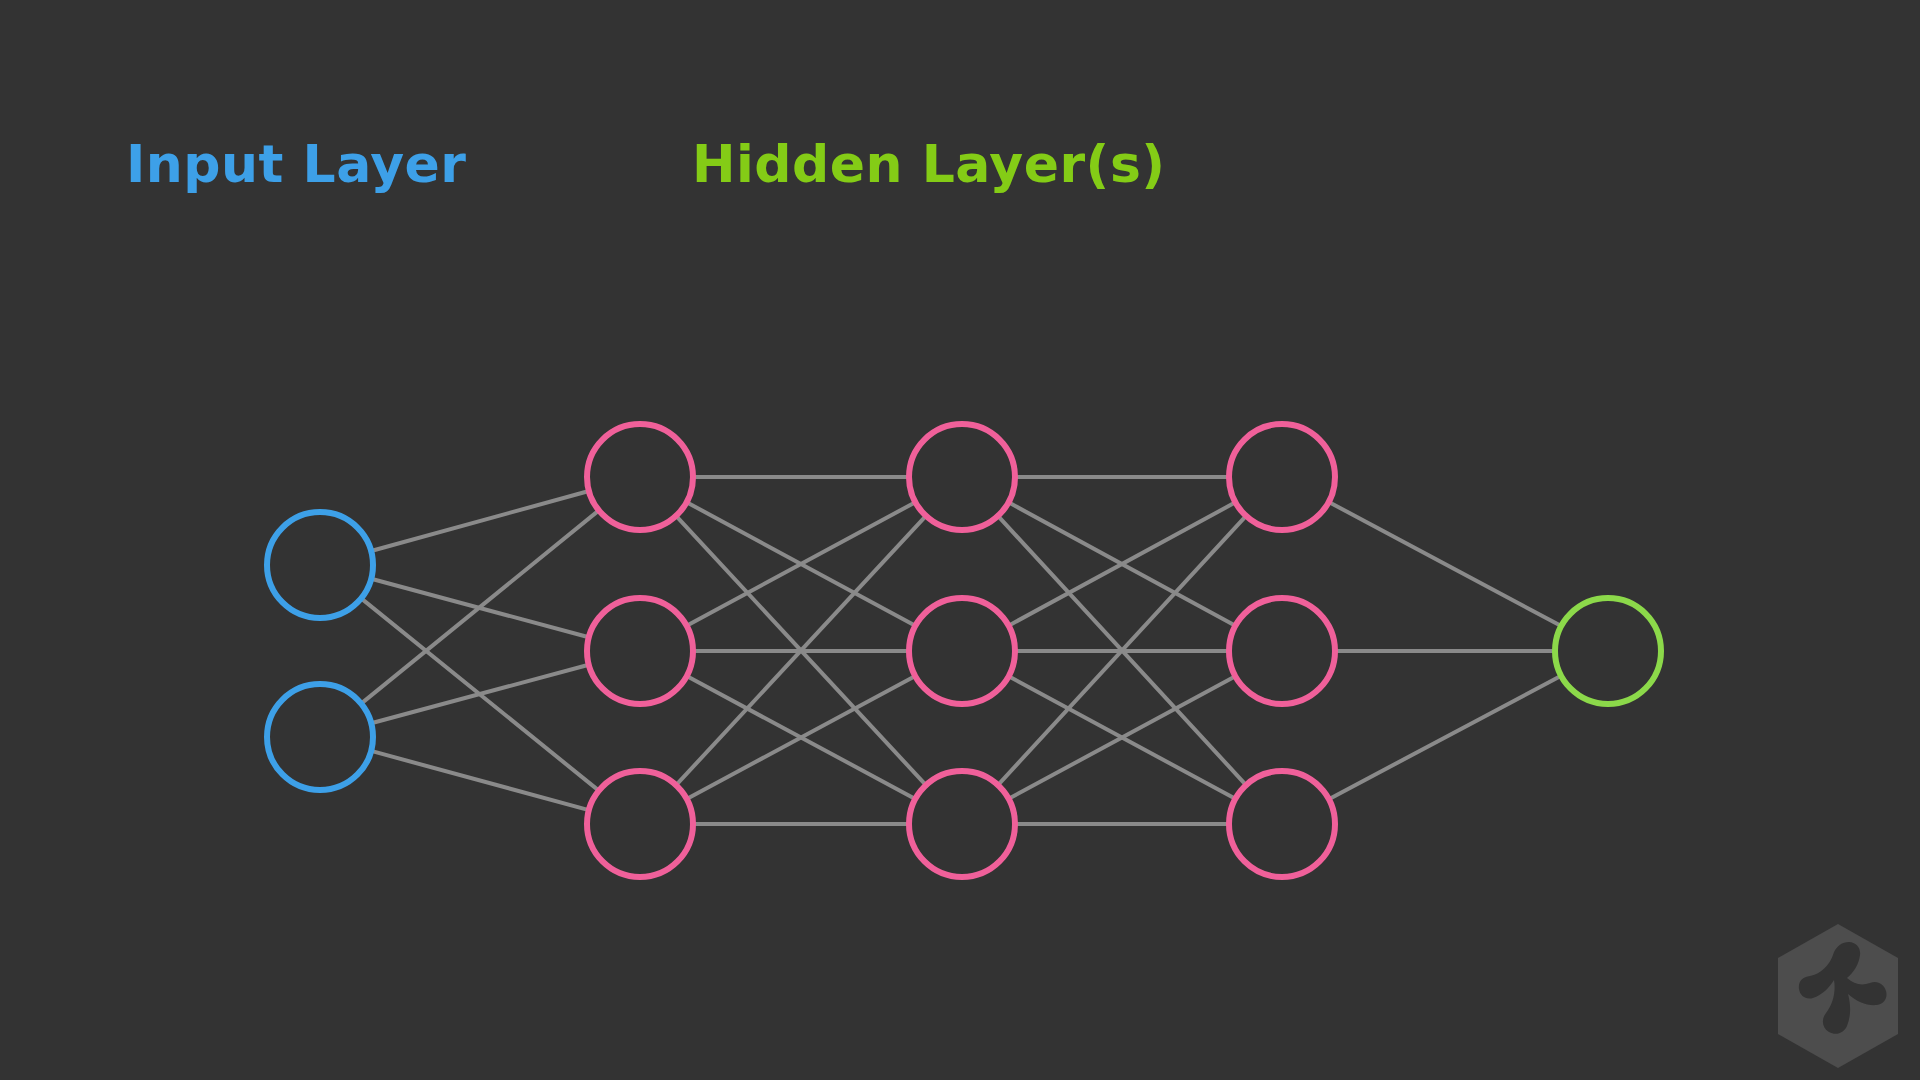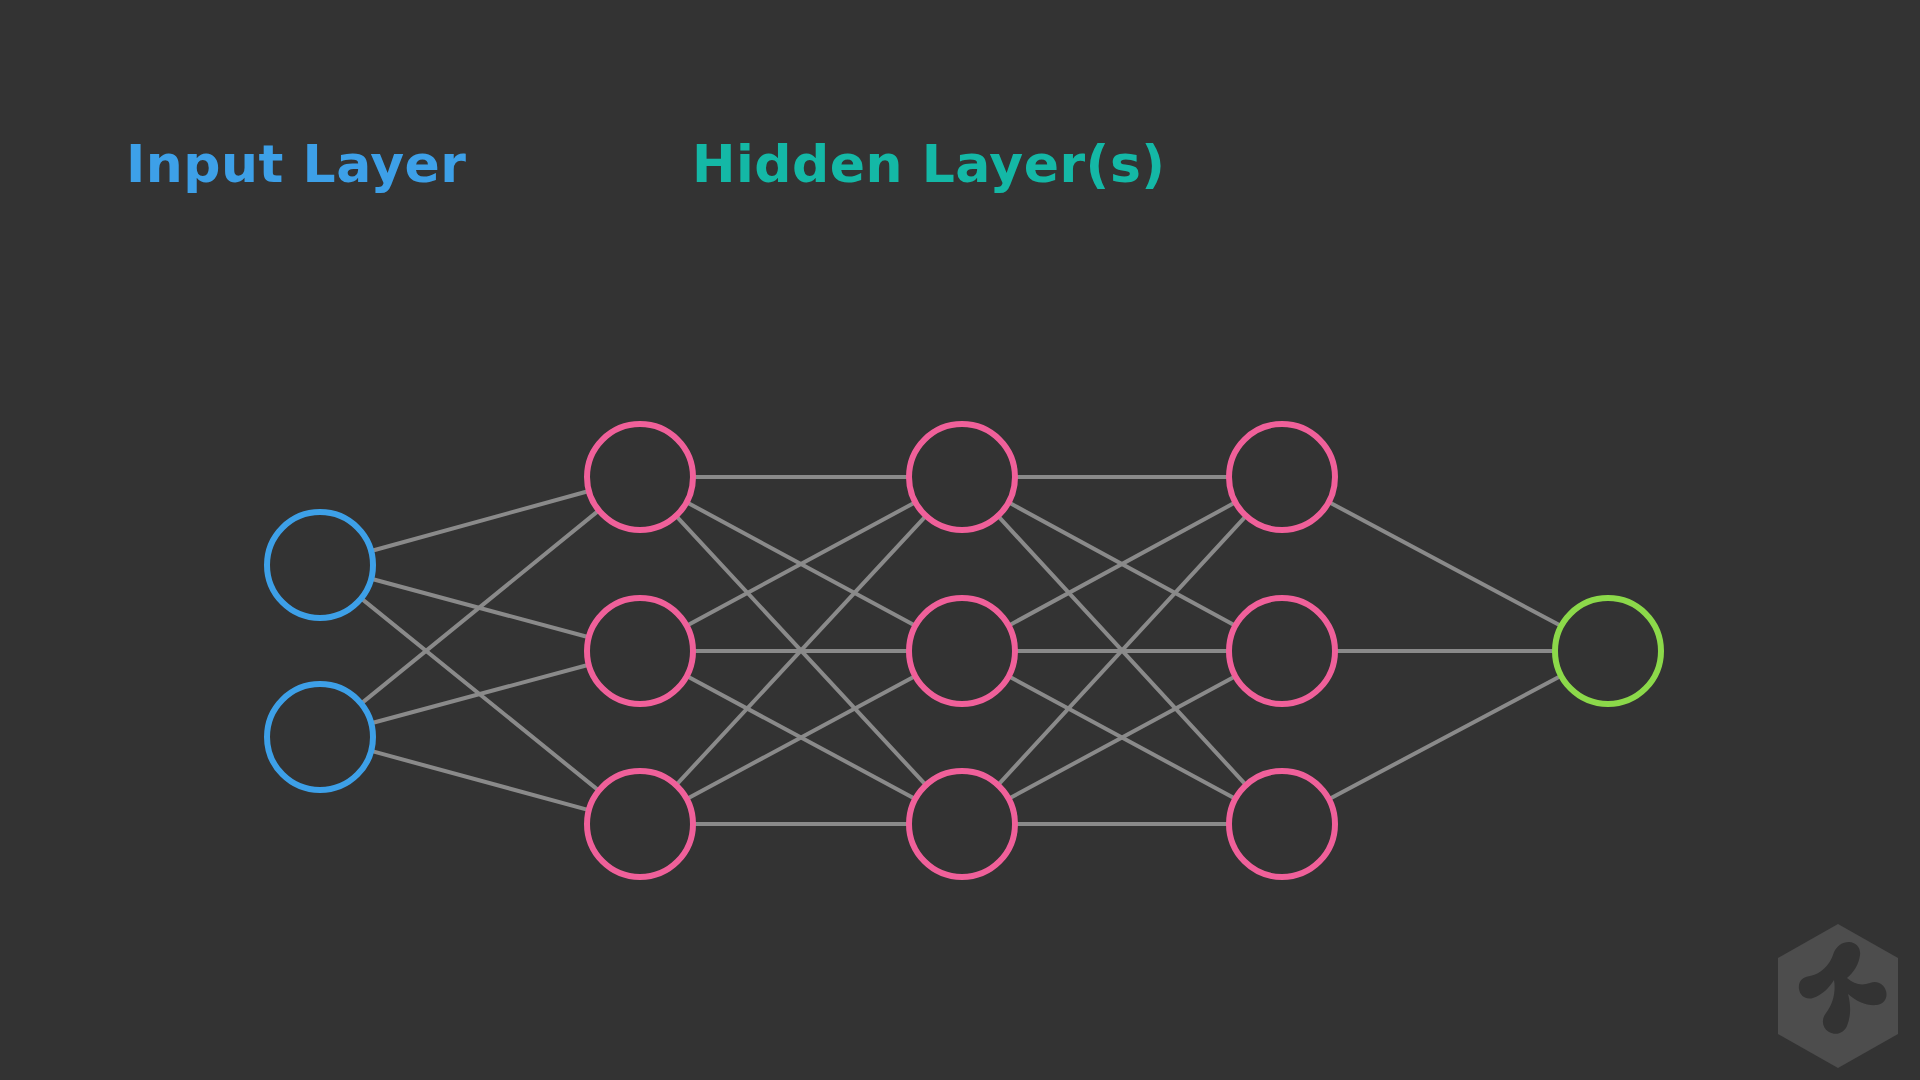--- a/index.html
+++ b/index.html
@@ -98,21 +98,21 @@
         <circle cx="962" cy="824" r="53" fill="none" stroke="#F0609A" stroke-width="6"></circle>
         <circle cx="1282" cy="477" r="53" fill="none" stroke="#F0609A" stroke-width="6"></circle>
         <circle cx="1282" cy="651" r="53" fill="none" stroke="#F0609A" stroke-width="6"></circle>
         <circle cx="1282" cy="824" r="53" fill="none" stroke="#F0609A" stroke-width="6"></circle>
         <circle cx="1608" cy="651" r="53" fill="none" stroke="#8CD94A" stroke-width="6"></circle>
       </g>
   </svg>
 
   <div class="layer-label" id="label-input" style="color: rgb(61, 160, 232);">Input Layer</div>
 
-  <div class="layer-label" id="label-hidden" style="color: #14b8a6;">Hidden Layer(s)</div>
+  <div class="layer-label" id="label-hidden" style="color: #84cc16;">Hidden Layer(s)</div>
 
 
   <svg id="watermark" viewBox="0 0 132 148">
     <path id="wm-hex" d="M66 2 L126 36 L126 112 L66 146 L6 112 L6 36 Z" fill="#4D4D4D"></path>
     <g id="wm-glyph">
       <path d="M62 30 C58 44 48 52 38 54 C30 55 26 60 27 67 C28 74 34 78 41 76
                C50 73 57 66 62 58 C64 70 61 82 54 91 C49 97 50 106 57 110
                C64 114 72 111 75 104 C79 94 79 83 76 72 C85 80 95 84 105 83
                C112 82 116 76 114 69 C112 62 105 58 98 61 C89 64 82 62 75 56
                C82 50 87 42 88 33 C89 26 84 20 77 20 C70 20 65 24 62 30 Z" fill="#333333"></path>

